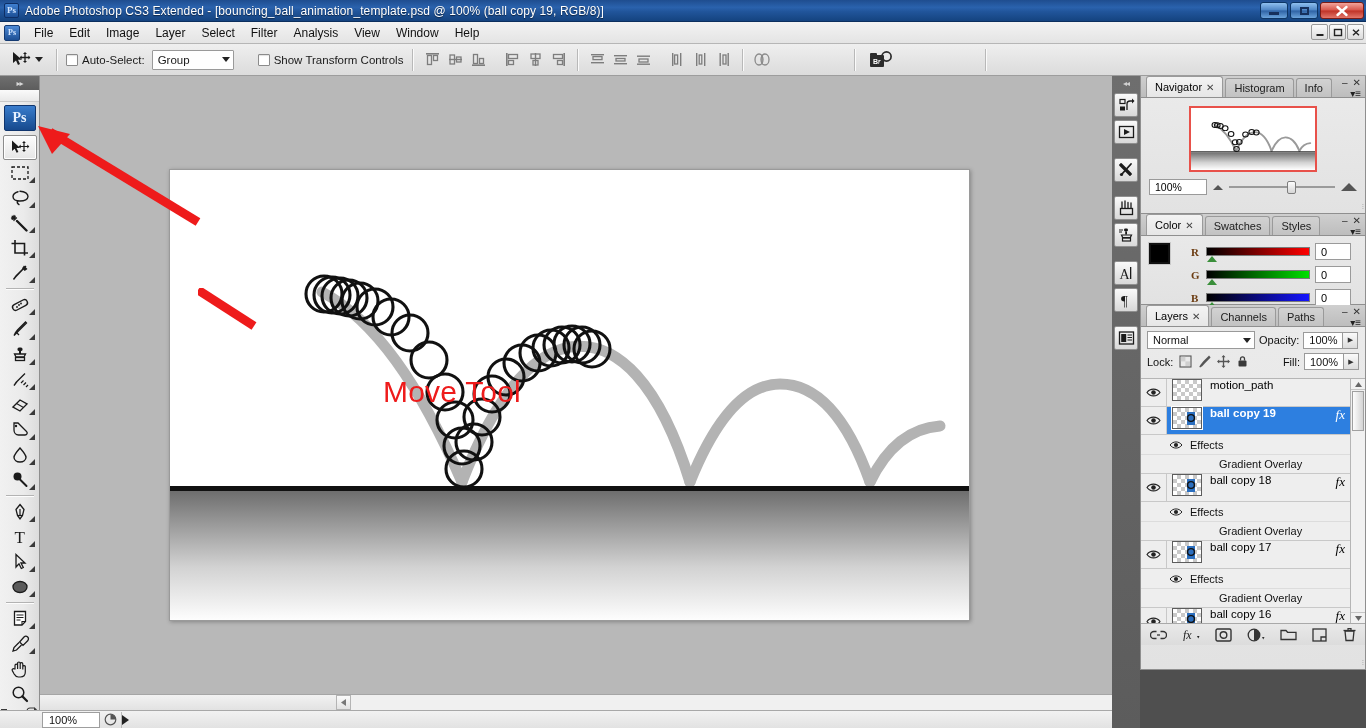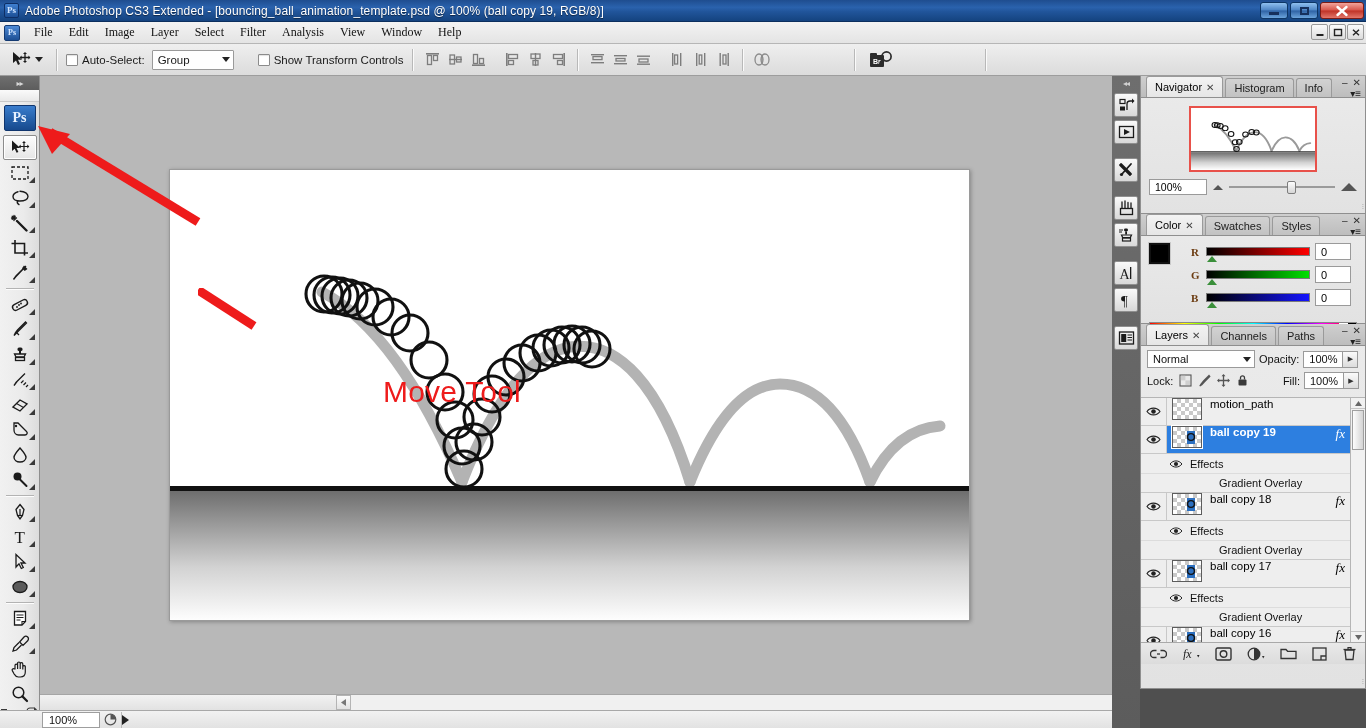--- a/index.html
+++ b/index.html
@@ -55,21 +55,21 @@
   }
   .menu-psicon{
     width:16px;height:16px;margin:0 6px 0 4px;border-radius:2px;
     background:linear-gradient(to bottom,#4d8ad6,#1d4f94);
     border:1px solid #143a72;
     color:#d4e6ff;font-size:8px;font-weight:bold;line-height:14px;text-align:center;
     font-family:"Liberation Serif", serif;
   }
   .menu-item{
     padding:3px 8px; font-size:12px; color:#111; cursor:default;
-    font-family:Liberation Serif, serif;
+    font-family:Liberation Sans, sans-serif;
   }
   .menu-right{ position:absolute; right:2px; top:2px; display:flex; gap:1px;}
   .mini-btn{
     width:17px;height:16px;border:1px solid #9a9a9a;border-radius:2px;
     background:linear-gradient(to bottom,#fbfbfb,#dcdcdc);
     display:flex;align-items:center;justify-content:center;font-size:9px;color:#333;
   }
 
   
   .optionsbar{
@@ -907,21 +907,21 @@
         <span class="tri-sm"></span>
         <div class="slider">
           <div class="track"></div>
             <div class="knob"></div>
         </div>
         <span class="tri-lg"></span>
         <span class="grip-dots">⁝</span>
       </div>
     </div>
 
-    <div class="panel" style="height:110px;">
+    <div class="panel" style="height:91px;">
       <div class="tabrow">
         <div class="ptab active">
           <span>Color</span>
           <span class="x">✕</span>
         </div>
         <div class="ptab">
           <span>Swatches</span>
         </div>
         <div class="ptab">
           <span>Styles</span>

